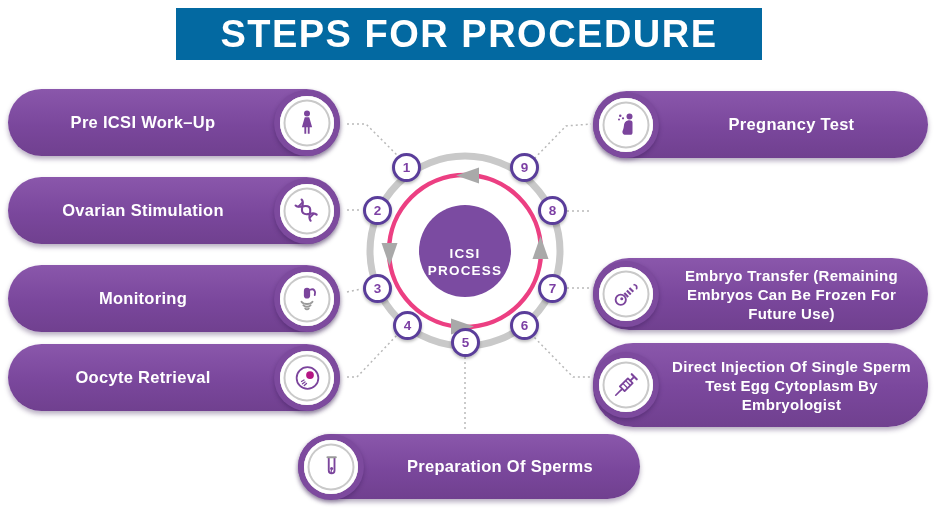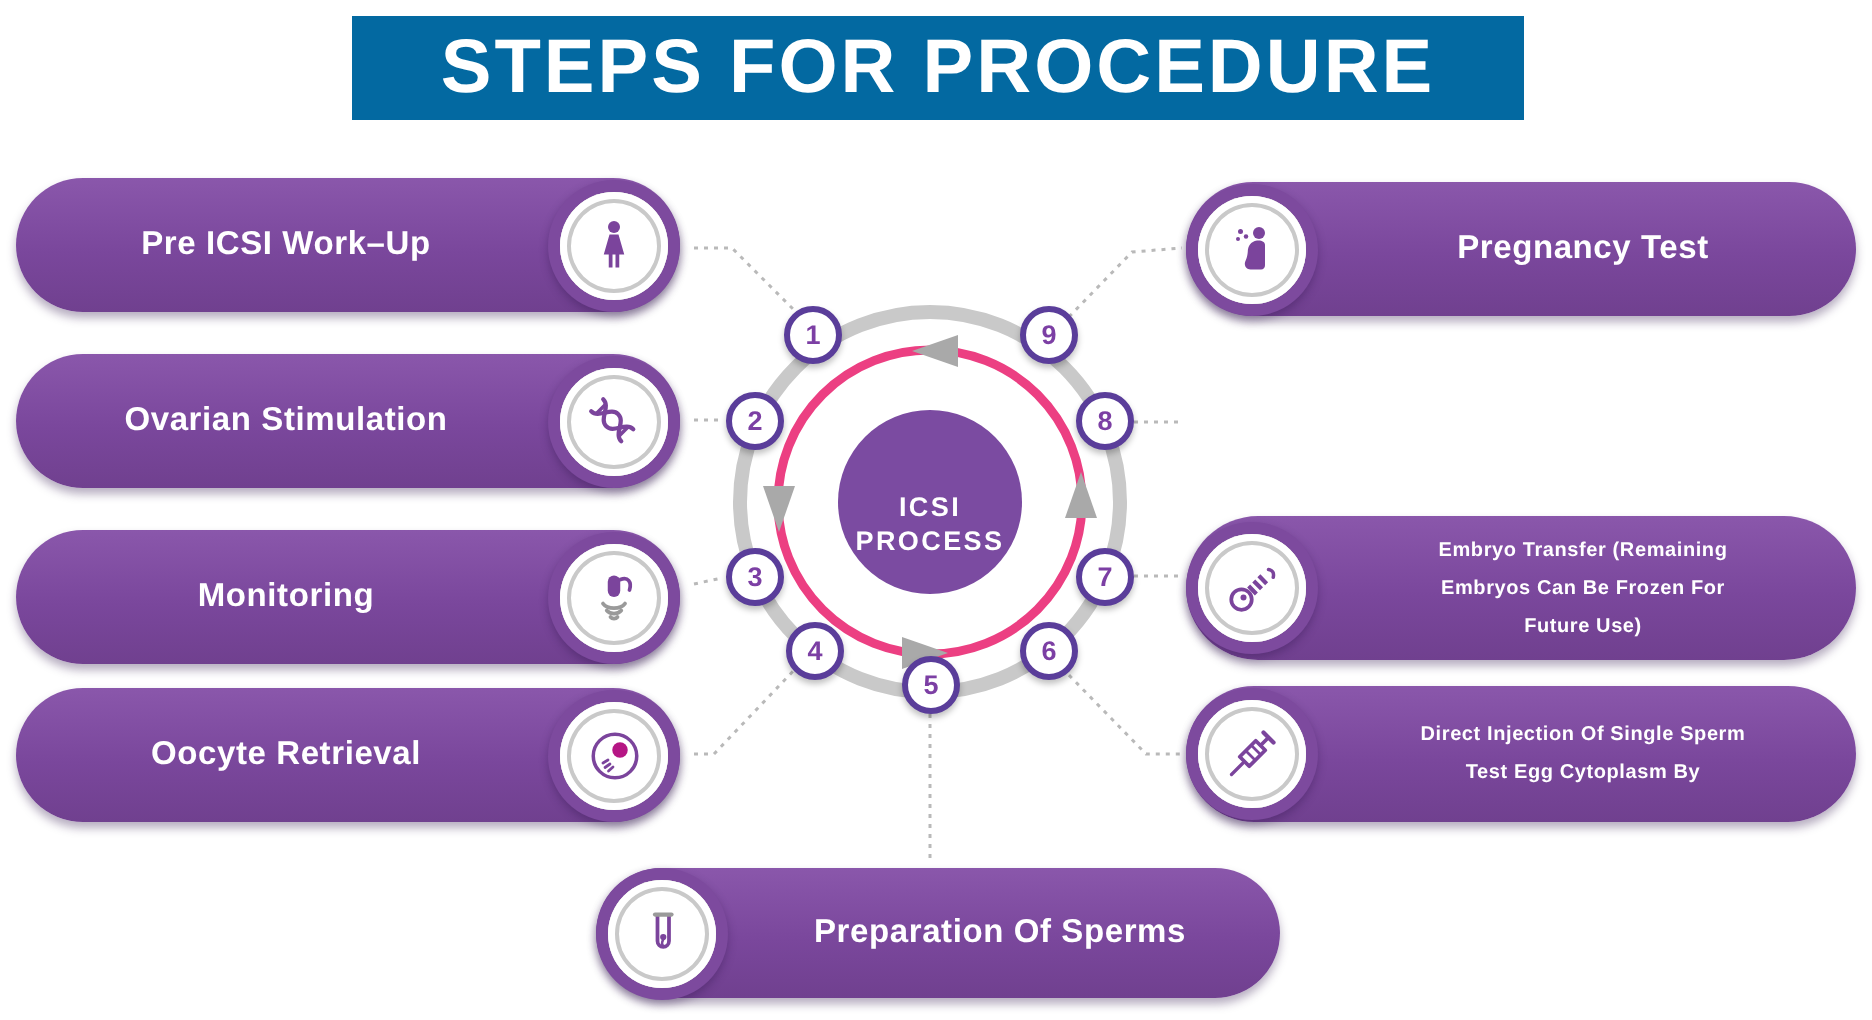--- a/index.html
+++ b/index.html
@@ -24,21 +24,21 @@
     box-shadow:0 3px 5px rgba(45,20,75,0.35);
     display:flex; align-items:center; color:#fff;justify-content:center;
   }
   .pill .label {
     flex:1; text-align:center; font-weight:bold; font-size:16.5px; line-height:1.28;
     letter-spacing:0.3px;
   }
   .pill.icon-right .label { padding:0 74px 0 12px; }
   .pill.icon-left  .label { padding:0 10px 0 72px; }
   .pill .label .ln { display:block; }
-  .pill.small .label { font-size:10px; line-height:19px; }
+  .pill.small .label { font-size:15px; line-height:19px; }
 
   
   .disc {
     position:absolute; top:50%; transform:translateY(-50%);
     width:66px; height:66px; border-radius:50%; background:#7d4a9e;
     display:flex; align-items:center; justify-content:center;
     box-shadow:0 2px 4px rgba(45,20,75,0.35);
   }
   .icon-right .disc { right:0px; }
   .icon-left  .disc { left:0px; }
@@ -202,37 +202,38 @@
         </svg>
       </div>
     </div>
     <div class="label">
       <span class="ln">Embryo Transfer (Remaining</span>
       <span class="ln">Embryos Can Be Frozen For</span>
       <span class="ln">Future Use)</span>
     </div>
   </div>
 
-  <div class="pill icon-left small" style="left:593px;top:343px;width:335px;height:68px">
+  <div class="pill icon-left small" style="left:593px;top:343px;width:335px;height:84px">
     <div class="disc">
       <div class="white">
         <svg viewBox="0 0 24 24" width="30" height="30">
           <g stroke="#7b449c" fill="none" stroke-linecap="round">
             <path d="M3.8 20.2 L8.3 15.7" stroke-width="1.3"></path>
             <path d="M7.1 13.1 L13.5 6.7 L17.3 10.5 L10.9 16.9 Z" stroke-width="1.5" stroke-linejoin="round"></path>
             <path d="M9.9 11.1 l2.9 2.9 M12.1 8.9 l2.9 2.9" stroke-width="1.1"></path>
             <path d="M15.5 8.5 L18.3 5.7" stroke-width="1.5"></path>
             <path d="M16.6 3.4 L20.6 7.4" stroke-width="1.7"></path>
           </g>
         </svg>
       </div>
     </div>
     <div class="label">
       <span class="ln">Direct Injection Of Single Sperm</span>
       <span class="ln">Test Egg Cytoplasm By</span>
+      <span class="ln">Embryologist</span>
     </div>
   </div>
 
   <div class="pill icon-left" style="left:298px;top:434px;width:342px;height:65px">
     <div class="disc">
       <div class="white">
         <svg viewBox="0 0 24 24" width="30" height="30">
           <path d="M10.2 4.2 v10.6 a2.3 2.3 0 0 0 4.6 0 V4.2" stroke="#7b449c" stroke-width="1.5" fill="none"></path>
           <path d="M9.2 4.2 h6.6" stroke="#9a9a9a" stroke-width="1.7" stroke-linecap="round" fill="none"></path>
           <circle cx="12.5" cy="13.2" r="1.25" fill="#7b449c"></circle>

